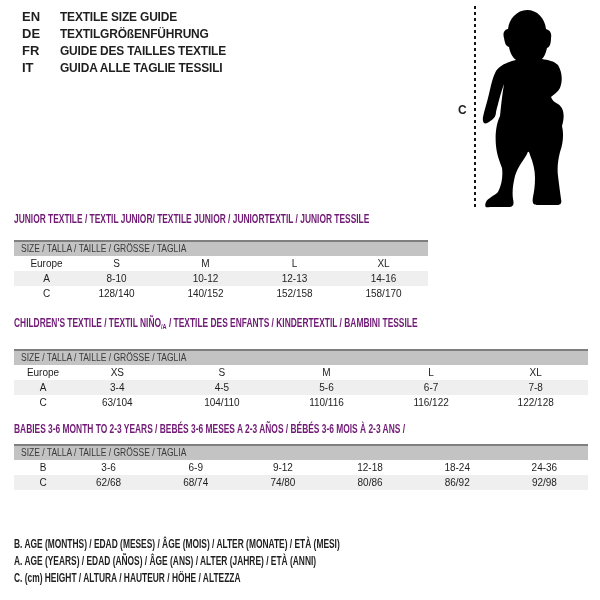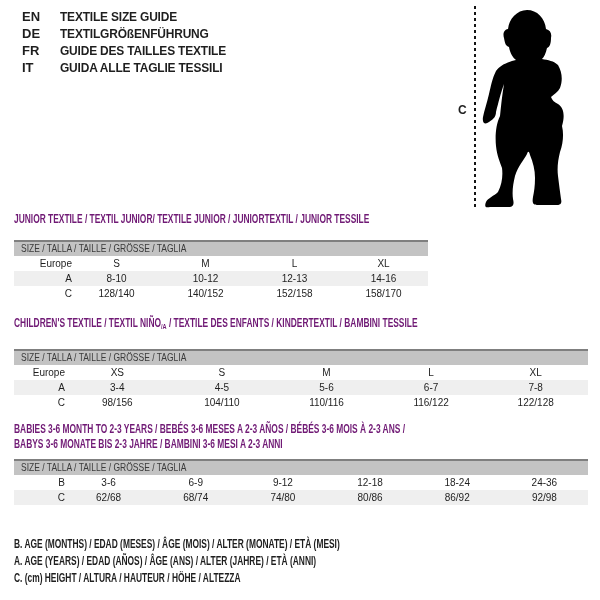--- a/index.html
+++ b/index.html
@@ -44,21 +44,21 @@
 
   td { height: 15px; padding: 0; font-size: 10px; line-height: 15px; text-align: center; overflow: hidden; }
   td.size-bar {
     background: #c3c3c3;
     border-top: 2px solid #7f7f7f;
     height: 14px; line-height: 14px;
     text-align: left; padding-left: 7px;
     color: #3a3a3a; white-space: nowrap;
   }
   td.size-bar .squish-sz { display: inline-block; transform: scaleX(0.85); transform-origin: 0 50%; }
-  td.rowlabel { text-align: right; padding-left: 7px; }
+  td.rowlabel { text-align: center; padding-left: 7px; }
   tr.alt { background: #efefef; }
   col.lbl-j { width: 58px; }
   col.lbl   { width: 51px; }
 
   
   .notes { position: absolute; left: 14px; top: 536px; font-weight: bold; font-size: 12px; line-height: 17px; }
   .note-line { white-space: nowrap; }
 </style>
 </head>
 <body>
@@ -193,33 +193,32 @@
     <tr class="alt">
       <td class="rowlabel">A</td>
       <td>3-4</td>
       <td>4-5</td>
       <td>5-6</td>
       <td>6-7</td>
       <td>7-8</td>
     </tr>
     <tr>
       <td class="rowlabel">C</td>
-      <td>98/156</td>
+      <td>63/104</td>
       <td>104/110</td>
       <td>110/116</td>
       <td>116/122</td>
       <td>122/128</td>
     </tr>
   </tbody>
     </table>
 </div>
 
 <div class="section sec-babies">
   <div class="sec-title"><span class="squish">BABIES 3-6 MONTH TO 2-3 YEARS / BEBÉS 3-6 MESES A 2-3 AÑOS / BÉBÉS 3-6 MOIS À 2-3 ANS /</span></div>
-  <div class="sec-title"><span class="squish">BABYS 3-6 MONATE BIS 2-3 JAHRE / BAMBINI 3-6 MESI A 2-3 ANNI</span></div>
   <table>
     <colgroup>
         <col class="lbl">
         <col>
         <col>
         <col>
         <col>
         <col>
         <col>
       </colgroup>

